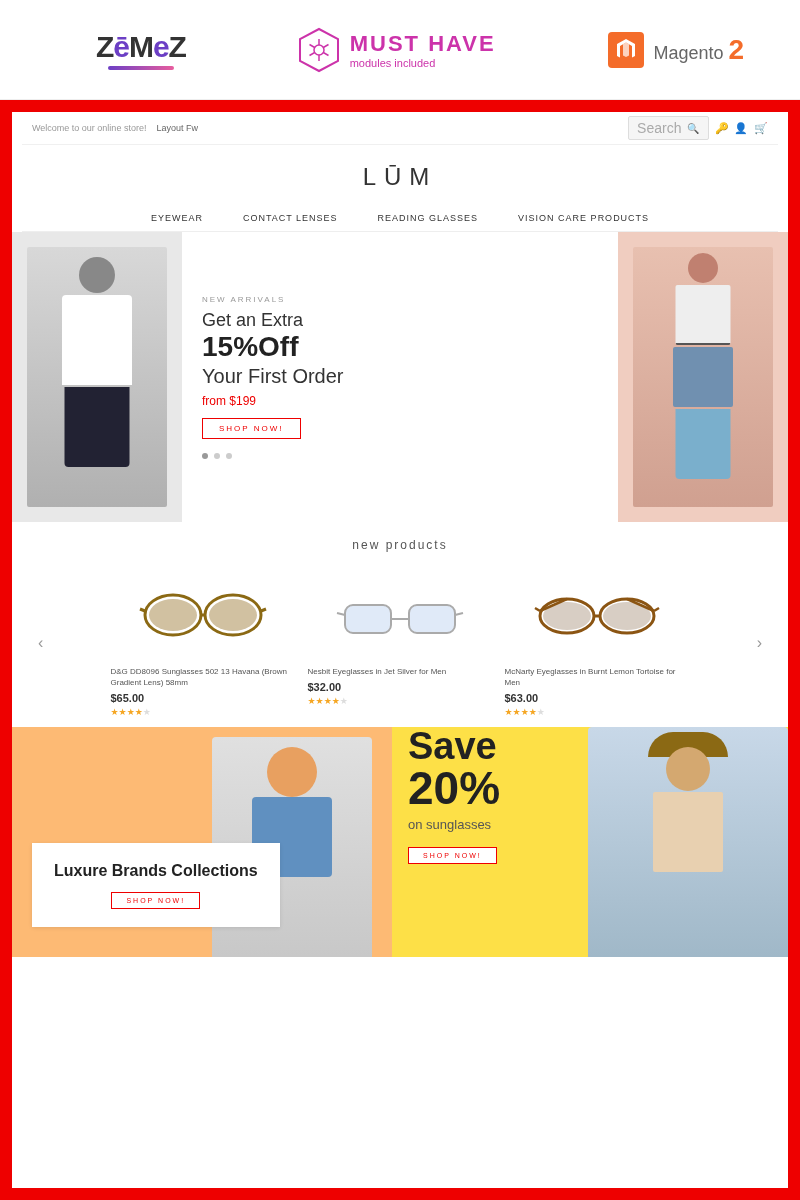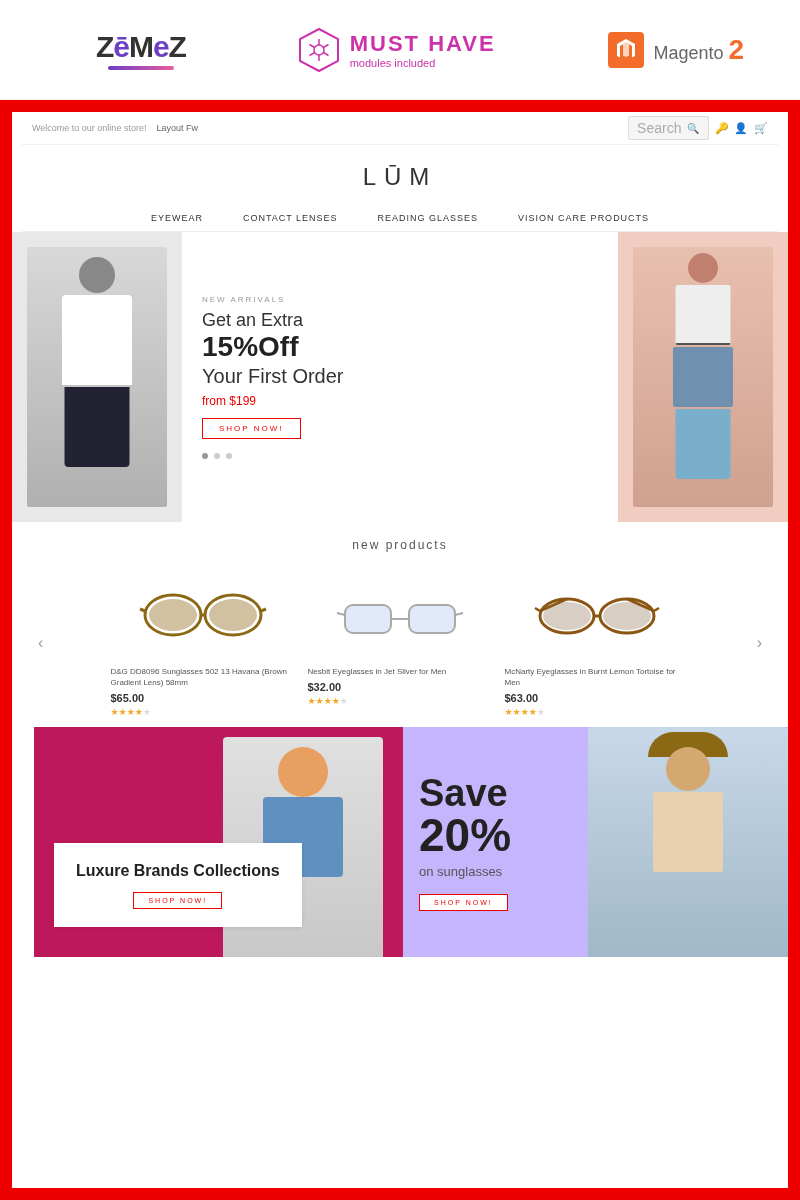--- a/index.html
+++ b/index.html
@@ -184,34 +184,32 @@
     .product-stars { color: #f5a623; font-size: 9px; }
     .star-empty { color: #ddd; }
 
     
     #bottom-promo {
       display: flex;
       height: 230px;
     }
     .promo-left {
       flex: 1;
-      background: #be185d;
+      background: #fdba74;
       position: relative;
       display: flex;
       align-items: center;
       justify-content: center;
       overflow: hidden;
-      margin-left: 22px;
     }
     .promo-right {
       flex: 1;
-      background: #c4b5fd;
+      background: #fde047;
       position: relative;
       display: flex;
-      align-items: center;
       justify-content: flex-start;
       padding-left: 16px;
       overflow: hidden;
     }
     .promo-left-box {
       background: #fff;
       padding: 18px 22px;
       text-align: center;
       z-index: 2;
       position: absolute;

